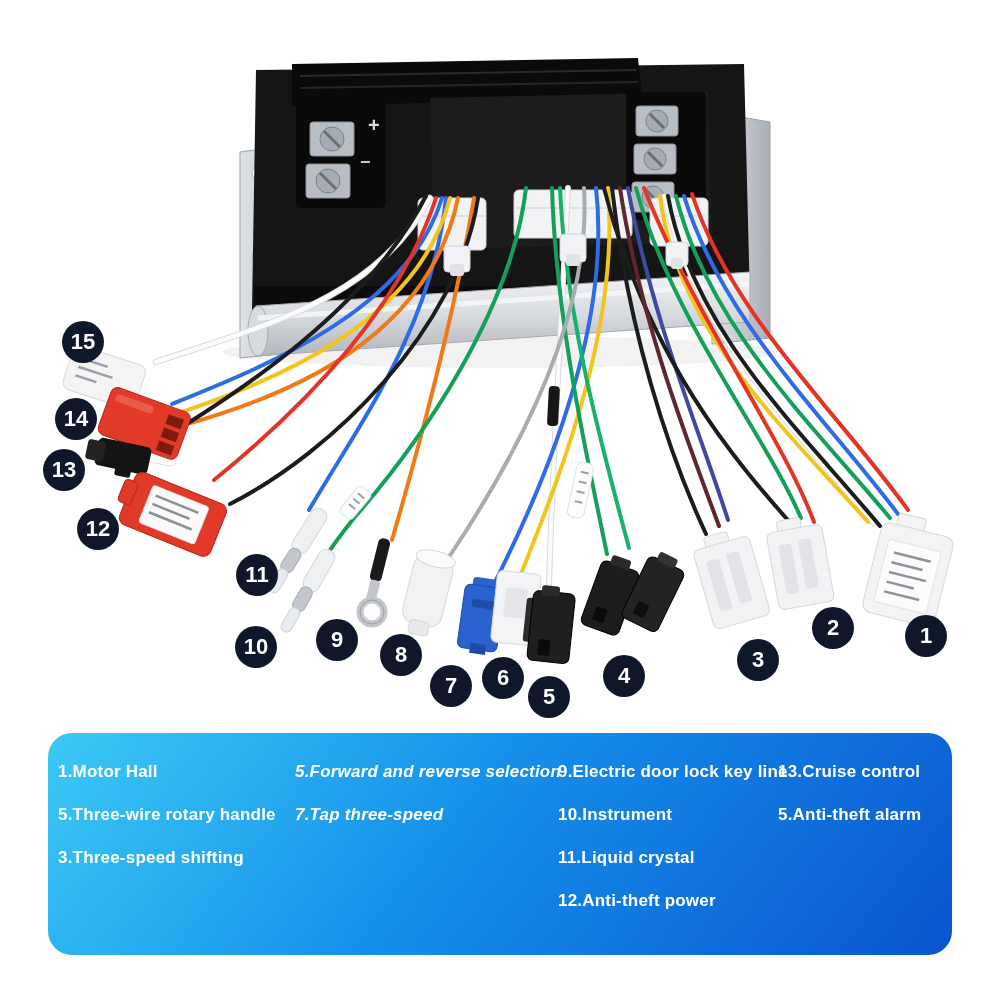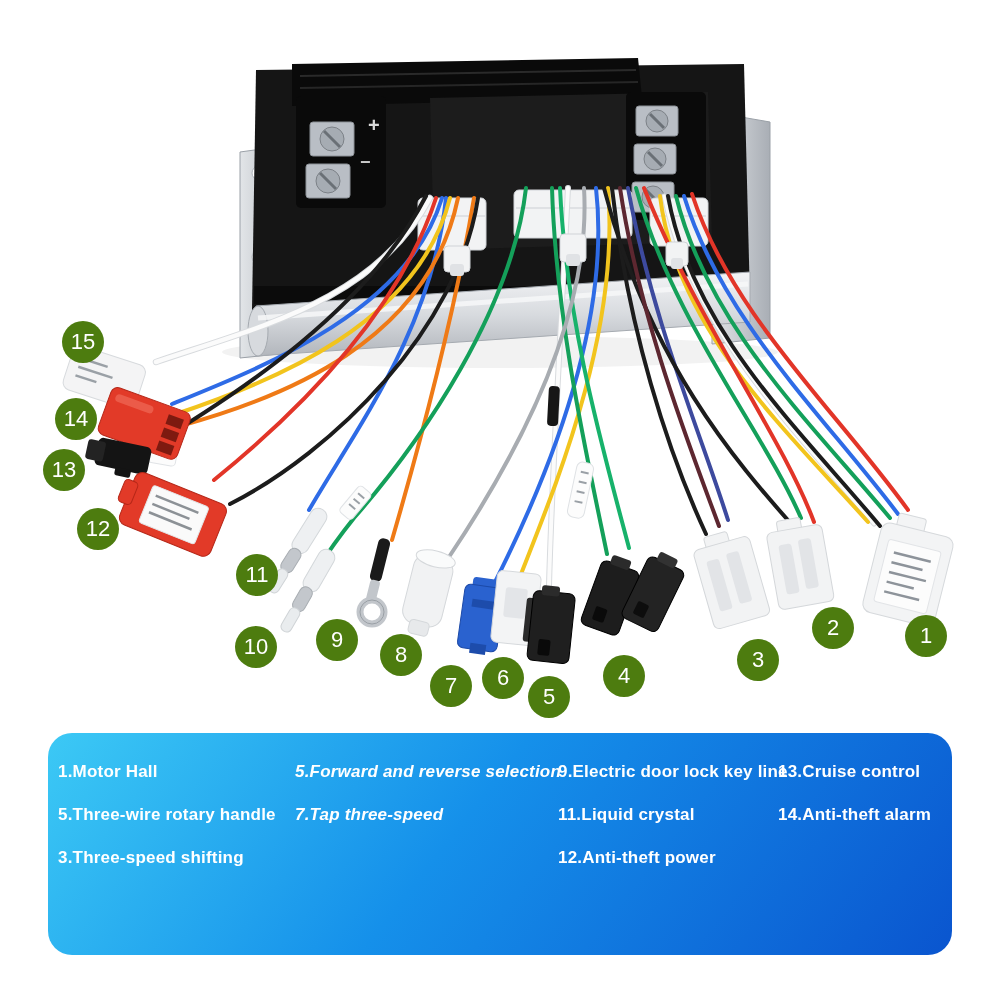--- a/index.html
+++ b/index.html
@@ -1,21 +1,21 @@
 <!DOCTYPE html>
 <html><head>
 <meta charset="utf-8">
 <style>
   html,body{margin:0;padding:0;background:#ffffff;}
   .stage{position:relative;width:1000px;height:1000px;background:#ffffff;overflow:hidden;
          font-family:"Liberation Sans", sans-serif;}
   .photo-svg{position:absolute;left:0;top:0;}
   .marker{position:absolute;width:42px;height:42px;border-radius:50%;
-          background:#4d7c0f;color:#ffffff;display:flex;align-items:center;justify-content:center;
-          font-weight:normal;font-size:22px;transform:translate(-50%,-50%);line-height:1;}
+          background:#0f172a;color:#ffffff;display:flex;align-items:center;justify-content:center;
+          font-weight:bold;font-size:22px;transform:translate(-50%,-50%);line-height:1;}
   .legend{position:absolute;left:48px;top:733px;width:904px;height:222px;border-radius:24px;
           background:linear-gradient(128deg,#3cc9f5 0%,#1590ea 45%,#0a55cf 100%);
           color:#ffffff;}
   .legend-col{position:absolute;top:17px;display:flex;flex-direction:column;}
   .legend-item{height:43px;line-height:43px;font-size:17px;font-weight:600;
                letter-spacing:.2px;white-space:nowrap;color:#ffffff;}
   .col-1{left:10px;} .col-2{left:247px;font-style:italic;} .col-3{left:510px;} .col-4{left:730px;}
 </style>
 </head>
 <body>
@@ -311,22 +311,23 @@
     <div class="legend-item">1.Motor Hall</div>
     <div class="legend-item">5.Three-wire rotary handle</div>
     <div class="legend-item">3.Three-speed shifting</div>
   </div>
   <div class="legend-col col-2">
     <div class="legend-item">5.Forward and reverse selection</div>
     <div class="legend-item">7.Tap three-speed</div>
   </div>
   <div class="legend-col col-3">
     <div class="legend-item">9.Electric door lock key line</div>
+    <div class="legend-item">10.Instrument</div>
     <div class="legend-item">11.Liquid crystal</div>
     <div class="legend-item">12.Anti-theft power</div>
   </div>
   <div class="legend-col col-4">
     <div class="legend-item">13.Cruise control</div>
-    <div class="legend-item">14.Anti-theft alarm</div>
+    <div class="legend-item">5.Anti-theft alarm</div>
   </div>
 </div>
 
 </div>
 
 </body></html>

